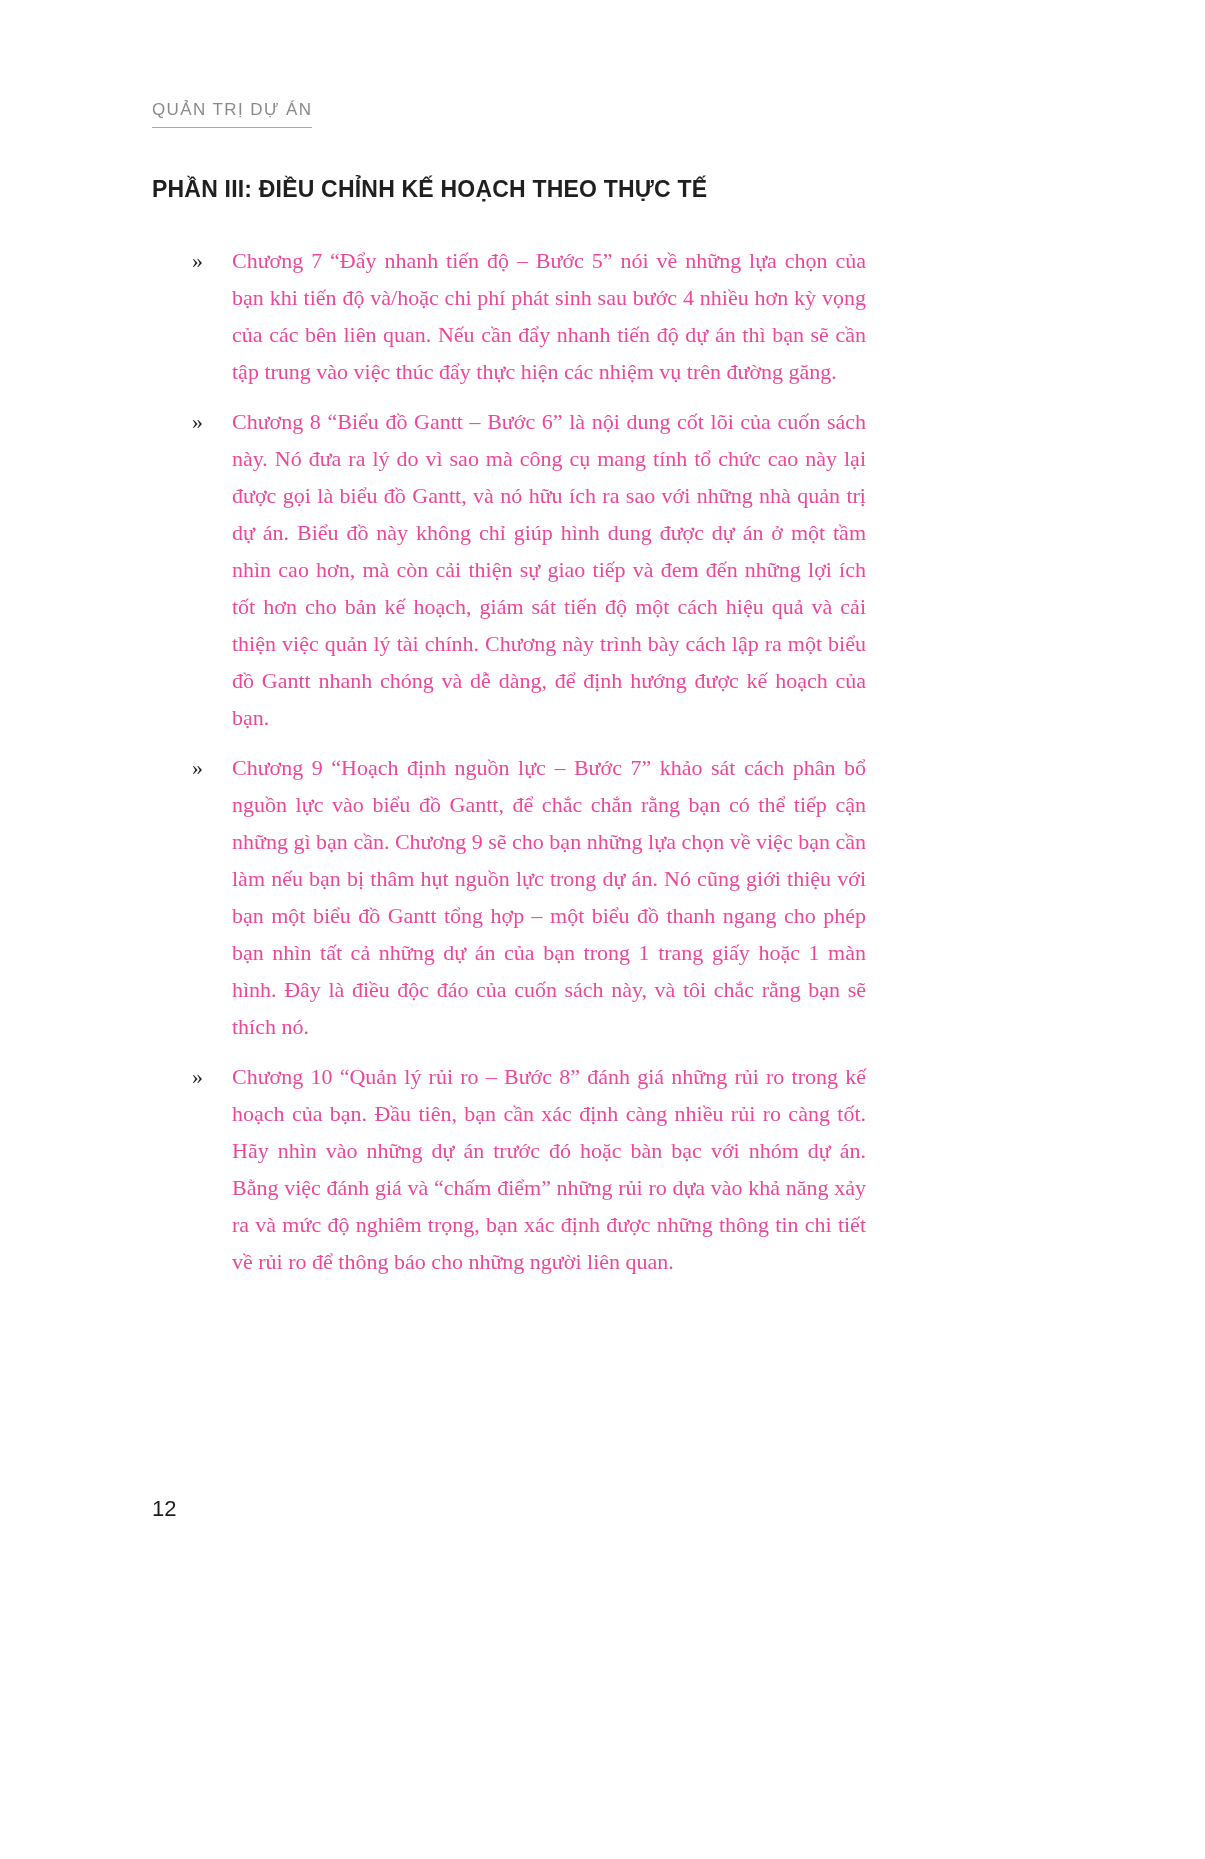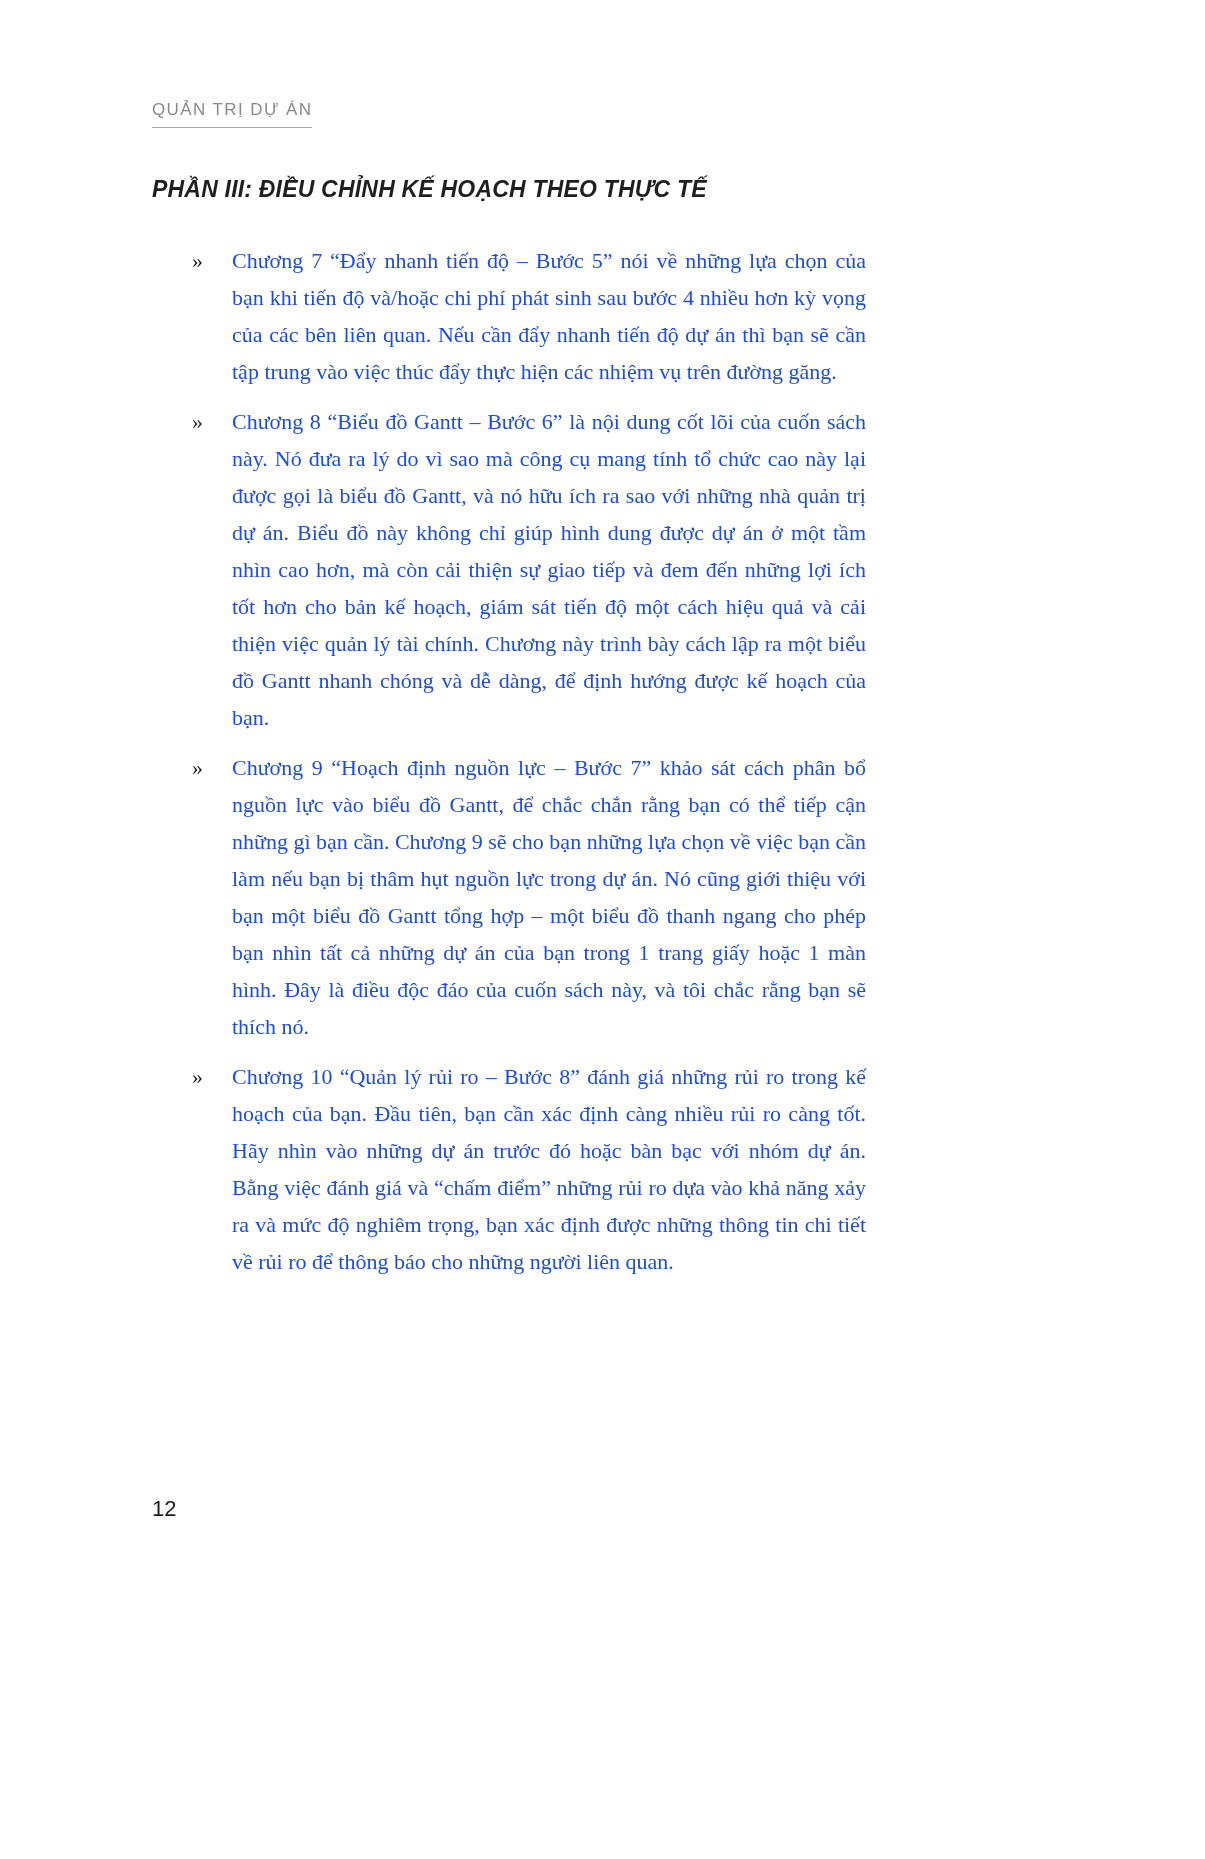--- a/index.html
+++ b/index.html
@@ -29,21 +29,20 @@
     border-bottom: 1.5px solid #a8a8a8;
   }
   .section-title {
     position: absolute;
     left: 152px;
     top: 176px;
     margin: 0;
     font-family: "Liberation Sans", sans-serif;
     font-size: 23px;
     font-weight: bold;
-    font-style: italic;
     letter-spacing: 0.2px;
     color: #1f1f1f;
   }
   .bullet-list {
     position: absolute;
     left: 152px;
     top: 242px;
     width: 714px;
   }
   .bullet {
@@ -57,21 +56,21 @@
     top: 0;
     font-size: 22px;
     line-height: 37px;
     color: #1c1c1c;
   }
   .bullet-text {
     margin: 0;
     font-size: 22px;
     line-height: 37px;
     text-align: justify;
-    color: #1d4ed8;
+    color: #ec4899;
   }
   .page-number {
     position: absolute;
     left: 152px;
     top: 1496px;
     font-family: "Liberation Sans", sans-serif;
     font-size: 22px;
     color: #1c1c1c;
   }
 </style>

